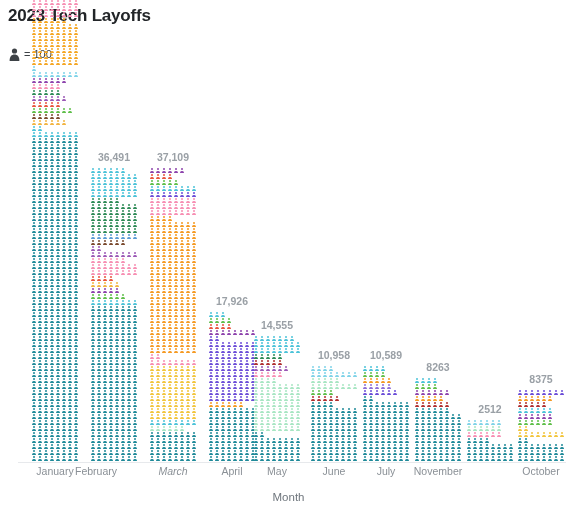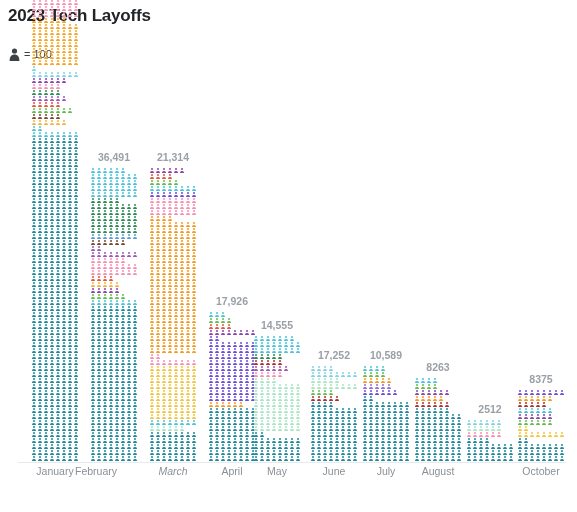--- a/index.html
+++ b/index.html
@@ -1169,21 +1169,21 @@
             <div class="dot"></div>
             <div class="dot"></div>
             <div class="dot"></div>
             <div class="dot"></div>
             <div class="dot"></div>
             <div class="dot"></div>
           </div>
         </div>
       </div>
       <div class="column" style="left: 149px;">
-        <div class="col-label">21,314</div>
+        <div class="col-label">37,109</div>
         <div class="stack">
           <div class="seg" style="color: rgb(31, 138, 153);">
             <div class="dot"></div>
             <div class="dot"></div>
             <div class="dot"></div>
             <div class="dot"></div>
             <div class="dot"></div>
             <div class="dot"></div>
             <div class="dot"></div>
             <div class="dot"></div>
@@ -1932,21 +1932,21 @@
             <div class="dot"></div>
             <div class="dot"></div>
             <div class="dot"></div>
             <div class="dot"></div>
             <div class="dot"></div>
             <div class="dot"></div>
           </div>
         </div>
       </div>
       <div class="column" style="left: 310px;">
-        <div class="col-label">17,252</div>
+        <div class="col-label">10,958</div>
         <div class="stack">
           <div class="seg" style="color: rgb(31, 138, 153);">
             <div class="dot"></div>
             <div class="dot"></div>
             <div class="dot"></div>
             <div class="dot"></div>
             <div class="dot"></div>
             <div class="dot"></div>
             <div class="dot"></div>
             <div class="dot"></div>
@@ -2455,17 +2455,18 @@
 
   <div class="axis-line"></div>
   <div id="ticks">
       <div class="tick-label" style="left: 20px;">January</div>
       <div class="tick-label" style="left: 61px;">February</div>
       <div class="tick-label" style="left: 138px; font-style: italic;">March</div>
       <div class="tick-label" style="left: 197px;">April</div>
       <div class="tick-label" style="left: 242px;">May</div>
       <div class="tick-label" style="left: 299px;">June</div>
       <div class="tick-label" style="left: 351px;">July</div>
-      <div class="tick-label" style="left: 403px;">August</div>
+      <div class="tick-label" style="left: 403px;">November</div>
       <div class="tick-label" style="left: 506px;">October</div>
     </div>
+  <div class="axis-title">Month</div>
 
 </div>
 
 </body></html>

